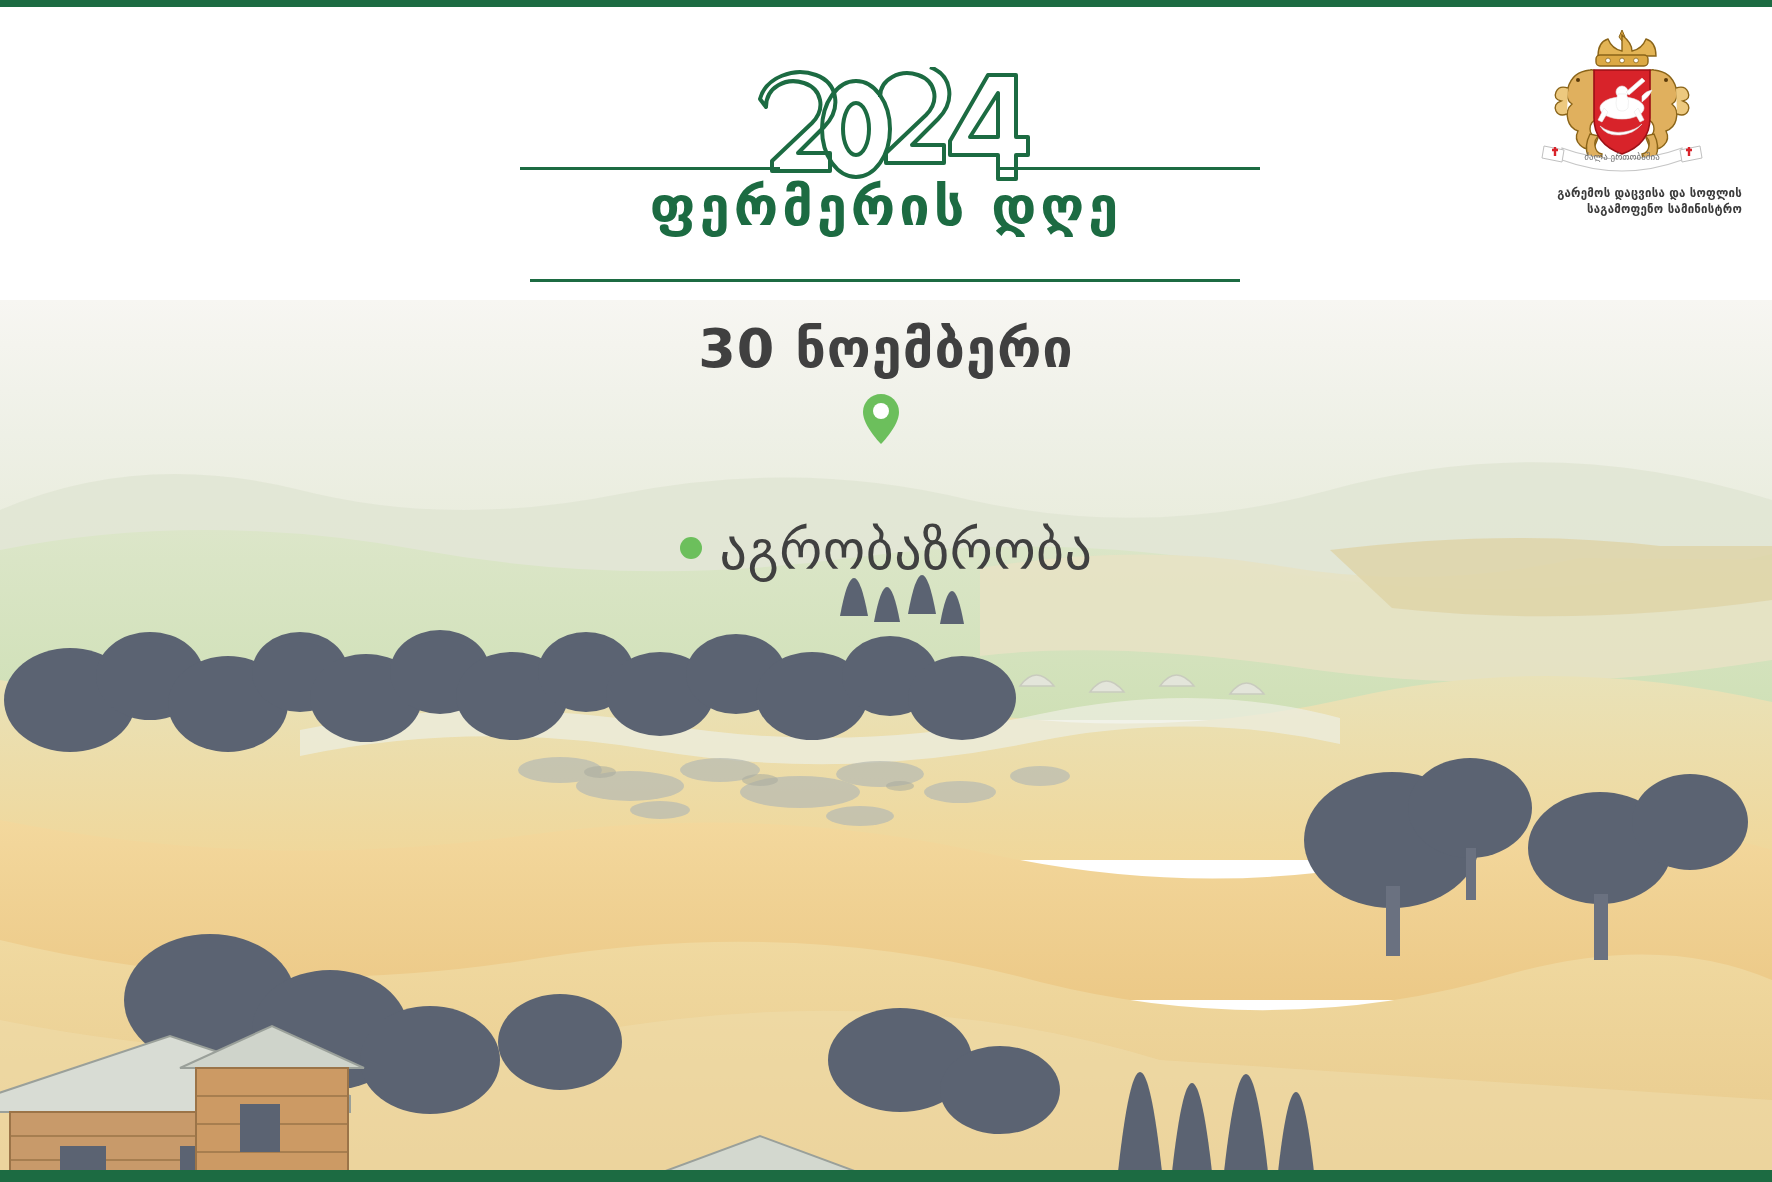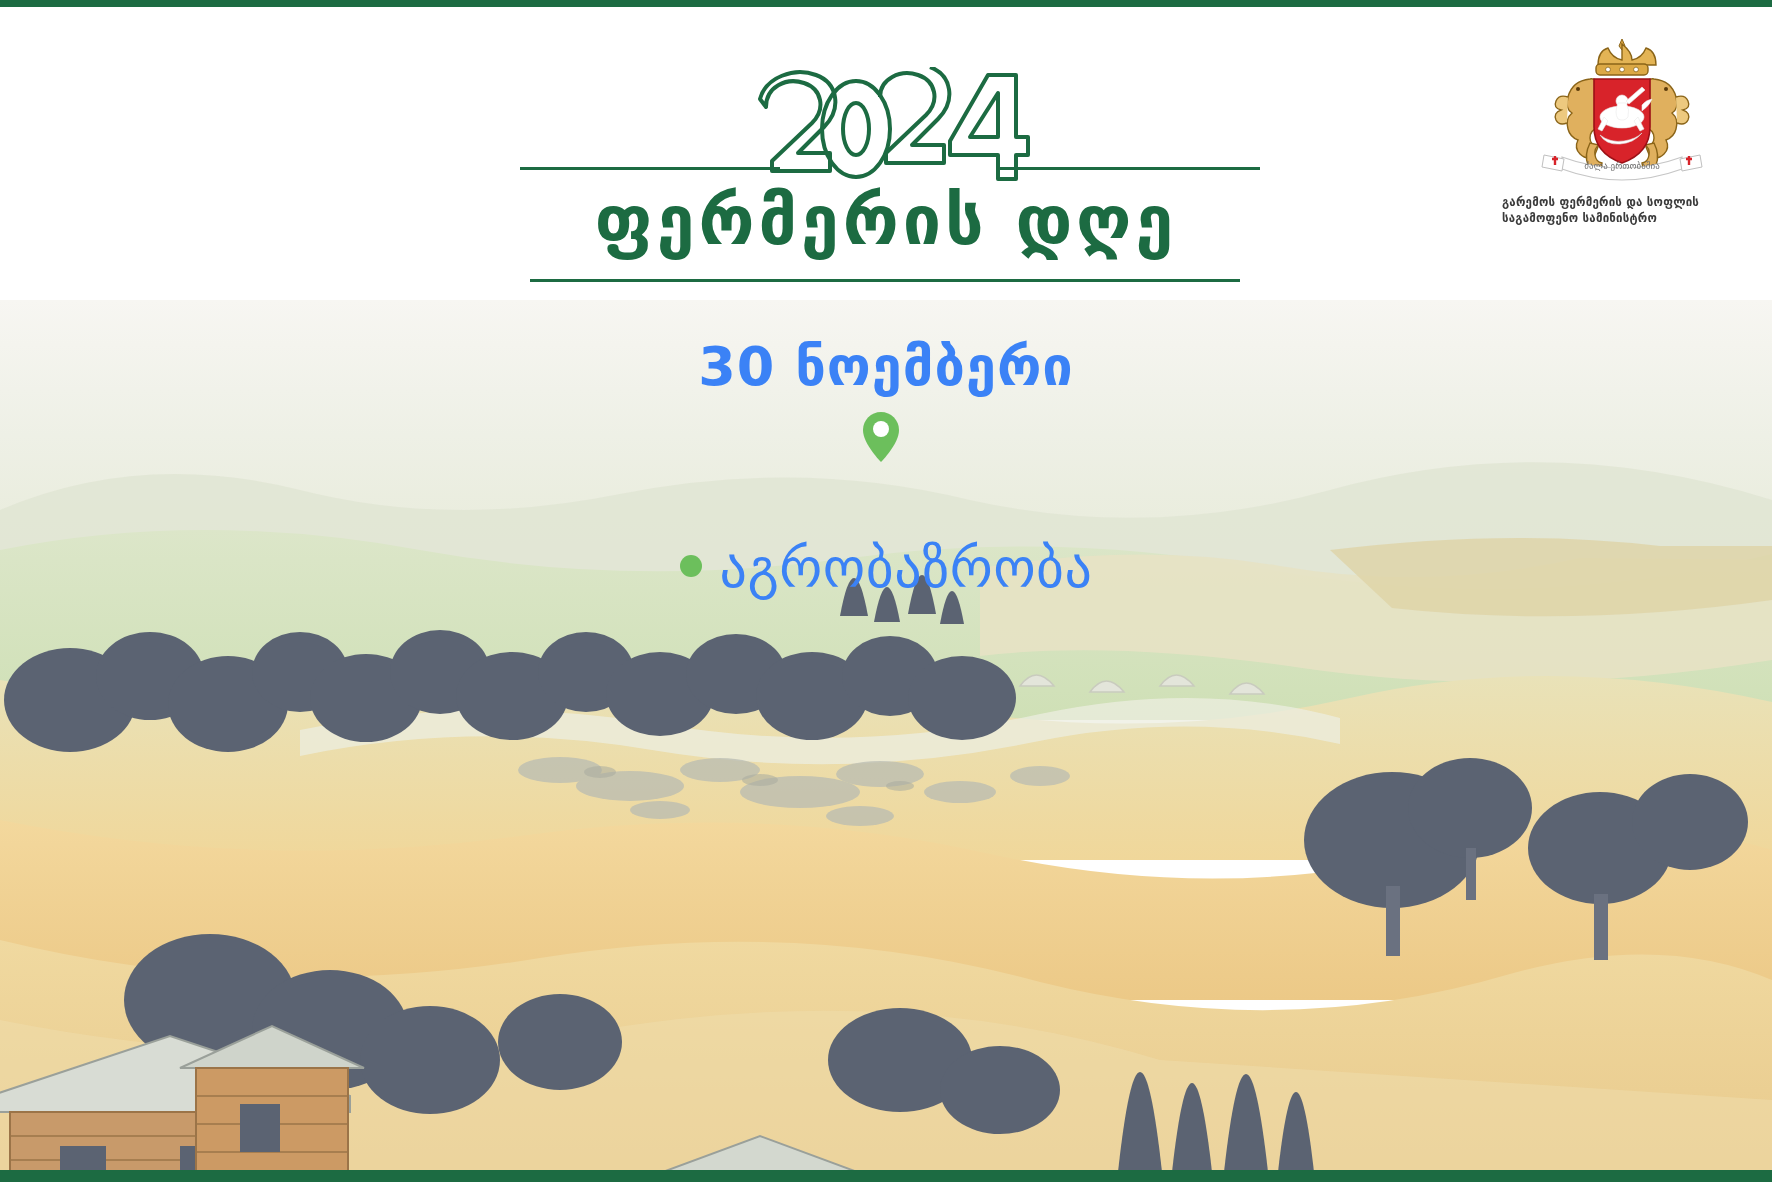--- a/index.html
+++ b/index.html
@@ -31,38 +31,38 @@
   }
   .rule-left,.rule-right{
     position:absolute;top:100px;height:3px;background:#1c6b42;
   }
   .rule-left{left:0px;width:260px;}
   .rule-right{right:0px;width:260px;}
   .year-svg{position:absolute;left:232px;top:0px;}
 
   
   .title{
-    position:absolute;left:0;top:180px;width:1772px;
+    position:absolute;left:0;top:173px;width:1772px;
     text-align:center;
     color:#1c6b42;
-    font-size:68px;
+    font-size:54px;
     font-weight:bold;
     letter-spacing:4px;
     line-height:1;
     white-space:nowrap;
   }
   .title-underline{
     position:absolute;left:530px;top:272px;width:710px;height:3px;
     background:#1c6b42;
   }
 
   
   .ministry{
-    position:absolute;right:30px;top:24px;width:240px;height:225px;
-    text-align:left;
+    position:absolute;right:30px;top:15px;width:240px;height:225px;
+    text-align:right;
   }
   .coa{margin:0 auto;display:block;}
   .ministry-name{
     margin-top:4px;
     font-size:11.5px;font-weight:bold;color:#3b3b3b;
     line-height:1.35;letter-spacing:.2px;
   }
 
   
   .scene{
@@ -72,22 +72,22 @@
   .scene svg{display:block;}
 
   
   .bottom-rule{
     position:absolute;left:0;bottom:0;width:1772px;height:12px;
     background:#1c6b42;z-index:7;
   }
 
   
   .content{
-    position:absolute;left:0;top:338px;width:1772px;z-index:5;
-    text-align:center;color:#3b82f6;
+    position:absolute;left:0;top:320px;width:1772px;z-index:5;
+    text-align:center;color:#404040;
   }
   .date-line{
     font-size:54px;font-weight:bold;letter-spacing:1px;line-height:1.08;
   }
   .venue-line{
     margin-top:14px;
     font-size:54px;font-weight:bold;letter-spacing:.5px;line-height:1.08;
     white-space:nowrap;
   }
   .pin-icon{
@@ -176,21 +176,21 @@
 
         <g stroke="#c0c0c0" stroke-width="1">
           <path d="M10 124 l20 4 -2 12 -20 -4 z" fill="#ffffff"></path>
           <path d="M166 124 l-20 4 2 12 20 -4 z" fill="#ffffff"></path>
           <path d="M18 128 h6 M21 125 v9" stroke="#d8232a" stroke-width="2.4"></path>
           <path d="M152 128 h6 M155 125 v9" stroke="#d8232a" stroke-width="2.4"></path>
         </g>
       </svg>
 
       <div class="ministry-name">
-        <div>გარემოს ფერმერის და სოფლის</div>
+        <div>გარემოს დაცვისა და სოფლის</div>
         <div>საგამოფენო სამინისტრო</div>
       </div>
     </div>
   </div>
 
   <div class="scene">
     <svg width="1772" height="882" viewBox="0 0 1772 882">
       <defs>
         <linearGradient id="sky" x1="0" y1="0" x2="0" y2="1">
           <stop offset="0%" stop-color="#f7f6f2"></stop>

